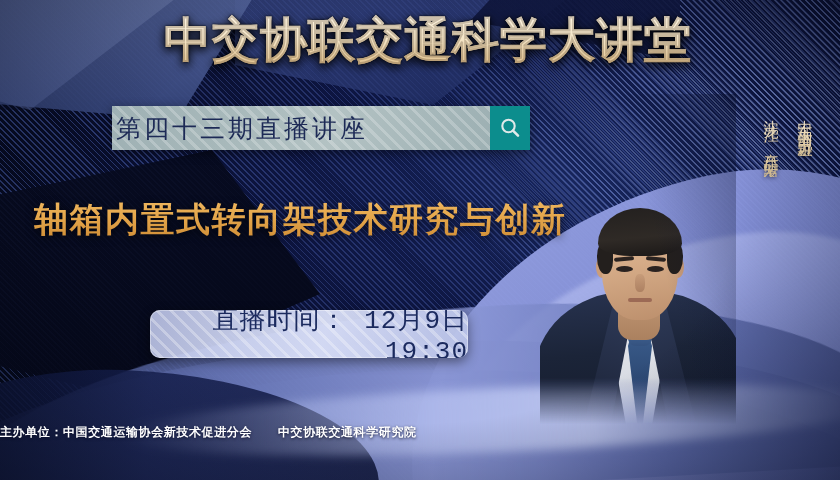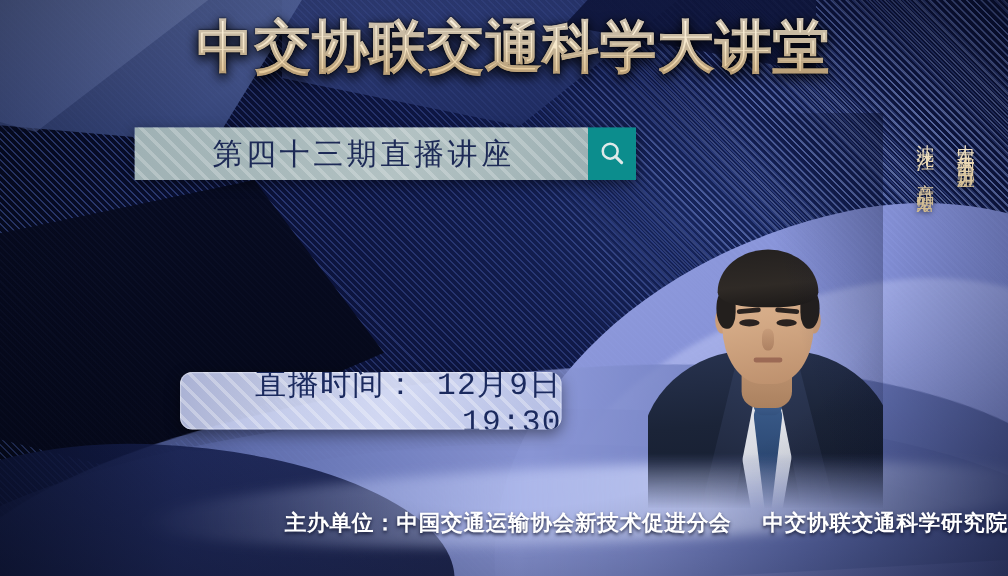--- a/index.html
+++ b/index.html
@@ -233,21 +233,21 @@
     position:absolute;left:112px;top:106px;
     width:418px;height:44px;
     display:flex;align-items:stretch;
     box-shadow:0 3px 10px rgba(0,0,0,.45);
     overflow:hidden;
   }
   .sub-bar-fill{
     flex:1;
     position:relative;
     background:linear-gradient(100deg,#9fb1b4 0%,#a7b8ba 30%,#b3c2c3 58%,#9db0b3 100%);
-    display:flex;align-items:center;justify-content:center;
+    display:flex;align-items:center;
   }
   .sub-bar-fill::after{
     content:"";position:absolute;inset:0;
     background:repeating-linear-gradient(45deg,
       rgba(255,255,255,0) 0 6px,
       rgba(255,255,255,.22) 6px 9px);
     pointer-events:none;
   }
   .sub-bar-text{
     position:relative;z-index:2;
@@ -316,23 +316,23 @@
   .vcol-org{
     right:28px;top:108px;
     background:linear-gradient(180deg,#f9efda 0%,#ecd9b5 55%,#d3bd93 100%);
     -webkit-background-clip:text;background-clip:text;color:transparent;
     filter:drop-shadow(0 1px 2px rgba(0,0,0,.55));
   }
 
   
   .footer{
     position:absolute;left:0;top:424px;width:840px;
-    text-align:right;
+    text-align:left;
     color:#ffffff;
-    font-size:18px;font-weight:bold;letter-spacing:.6px;
+    font-size:12px;font-weight:bold;letter-spacing:.6px;
     text-shadow:0 1px 3px rgba(10,14,40,.85);
     white-space:nowrap;
   }
   .footer .gap{display:inline-block;width:26px;}
 </style>
 </head>
 <body>
 
 <div class="poster">
 
@@ -388,20 +388,21 @@
       <span class="sub-bar-text">第四十三期直播讲座</span>
     </div>
     <div class="sub-bar-search">
       <svg width="24" height="24" viewBox="0 0 24 24">
         <circle cx="10.5" cy="10" r="6.2" fill="none" stroke="#dfe9e9" stroke-width="2.1"></circle>
         <line x1="15" y1="14.6" x2="20" y2="19.6" stroke="#dfe9e9" stroke-width="2.6" stroke-linecap="round"></line>
       </svg>
     </div>
   </div>
 
+  <div class="lecture-title">轴箱内置式转向架技术研究与创新</div>
 
   <div class="time-pill">
     <span class="time-pill-text">直播时间： 12月9日19:30</span>
   </div>
 
   <div class="vcol vcol-role">沈龙江 产品研发中心副总监</div>
   <div class="vcol vcol-org">中车株洲电力机车有限公司</div>
 
   <div class="footer">
     <span>主办单位：</span><span>中国交通运输协会新技术促进分会</span><span class="gap"></span><span>中交协联交通科学研究院</span>

